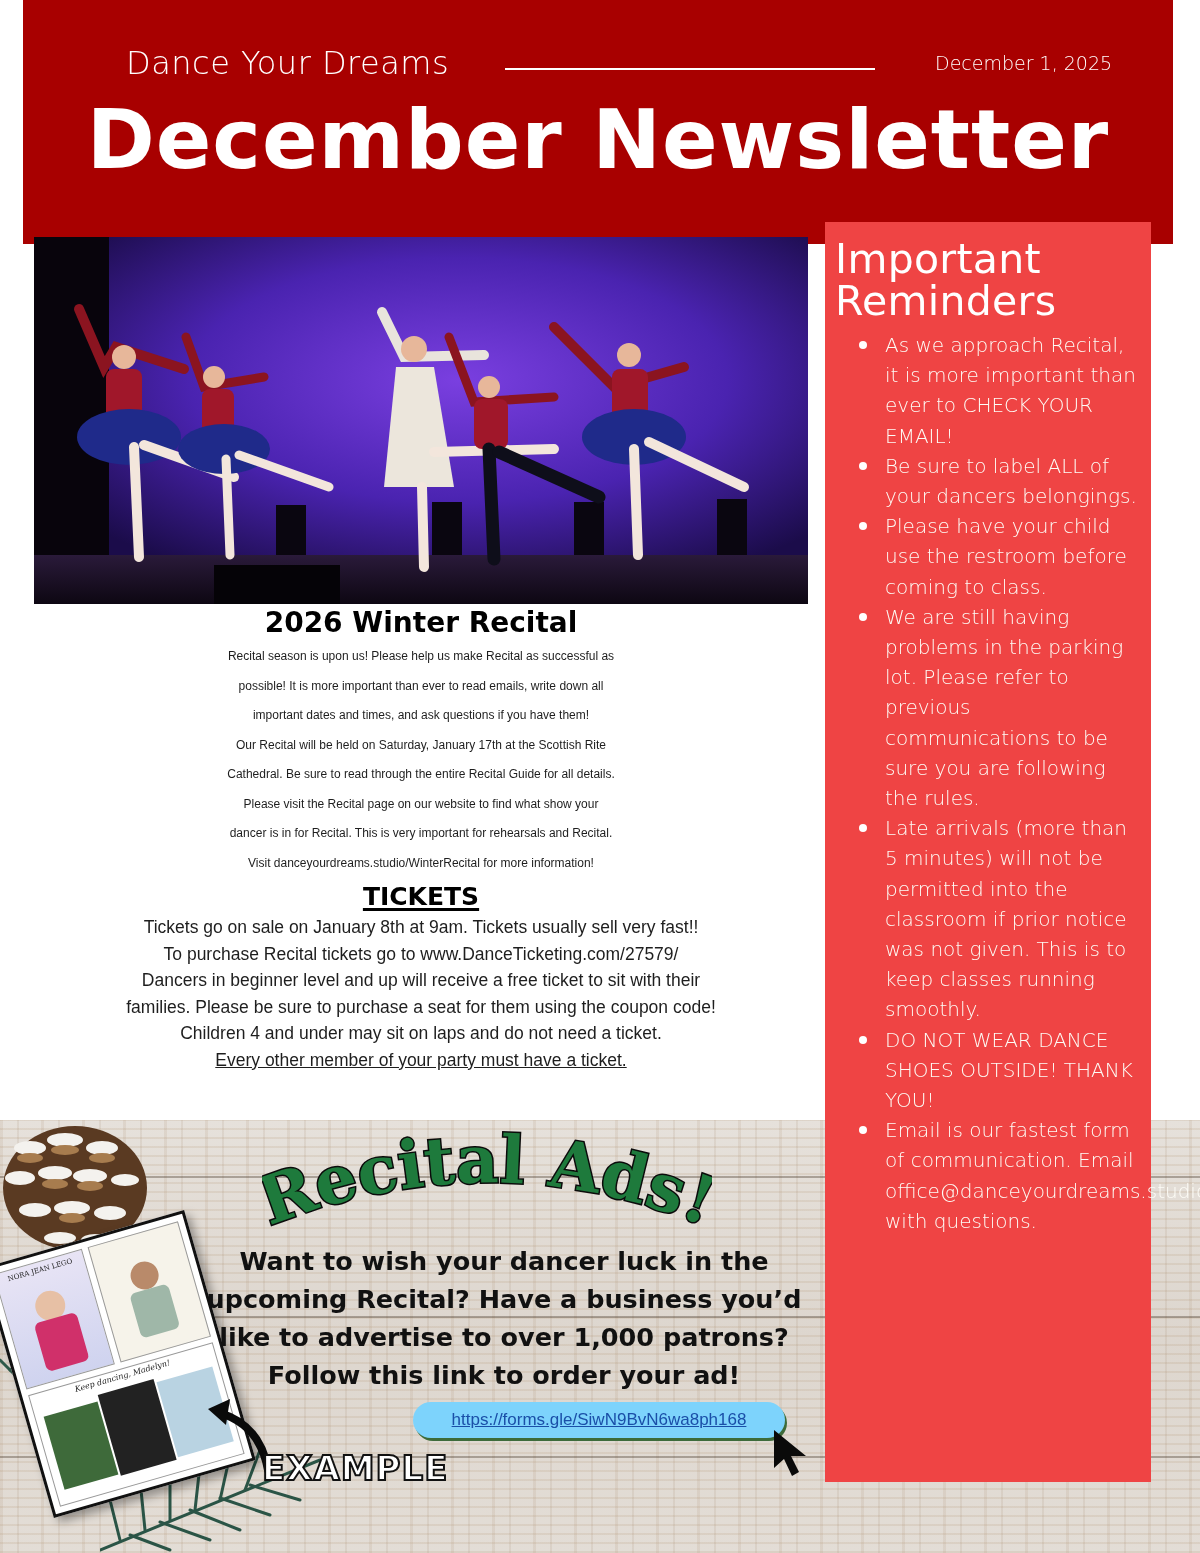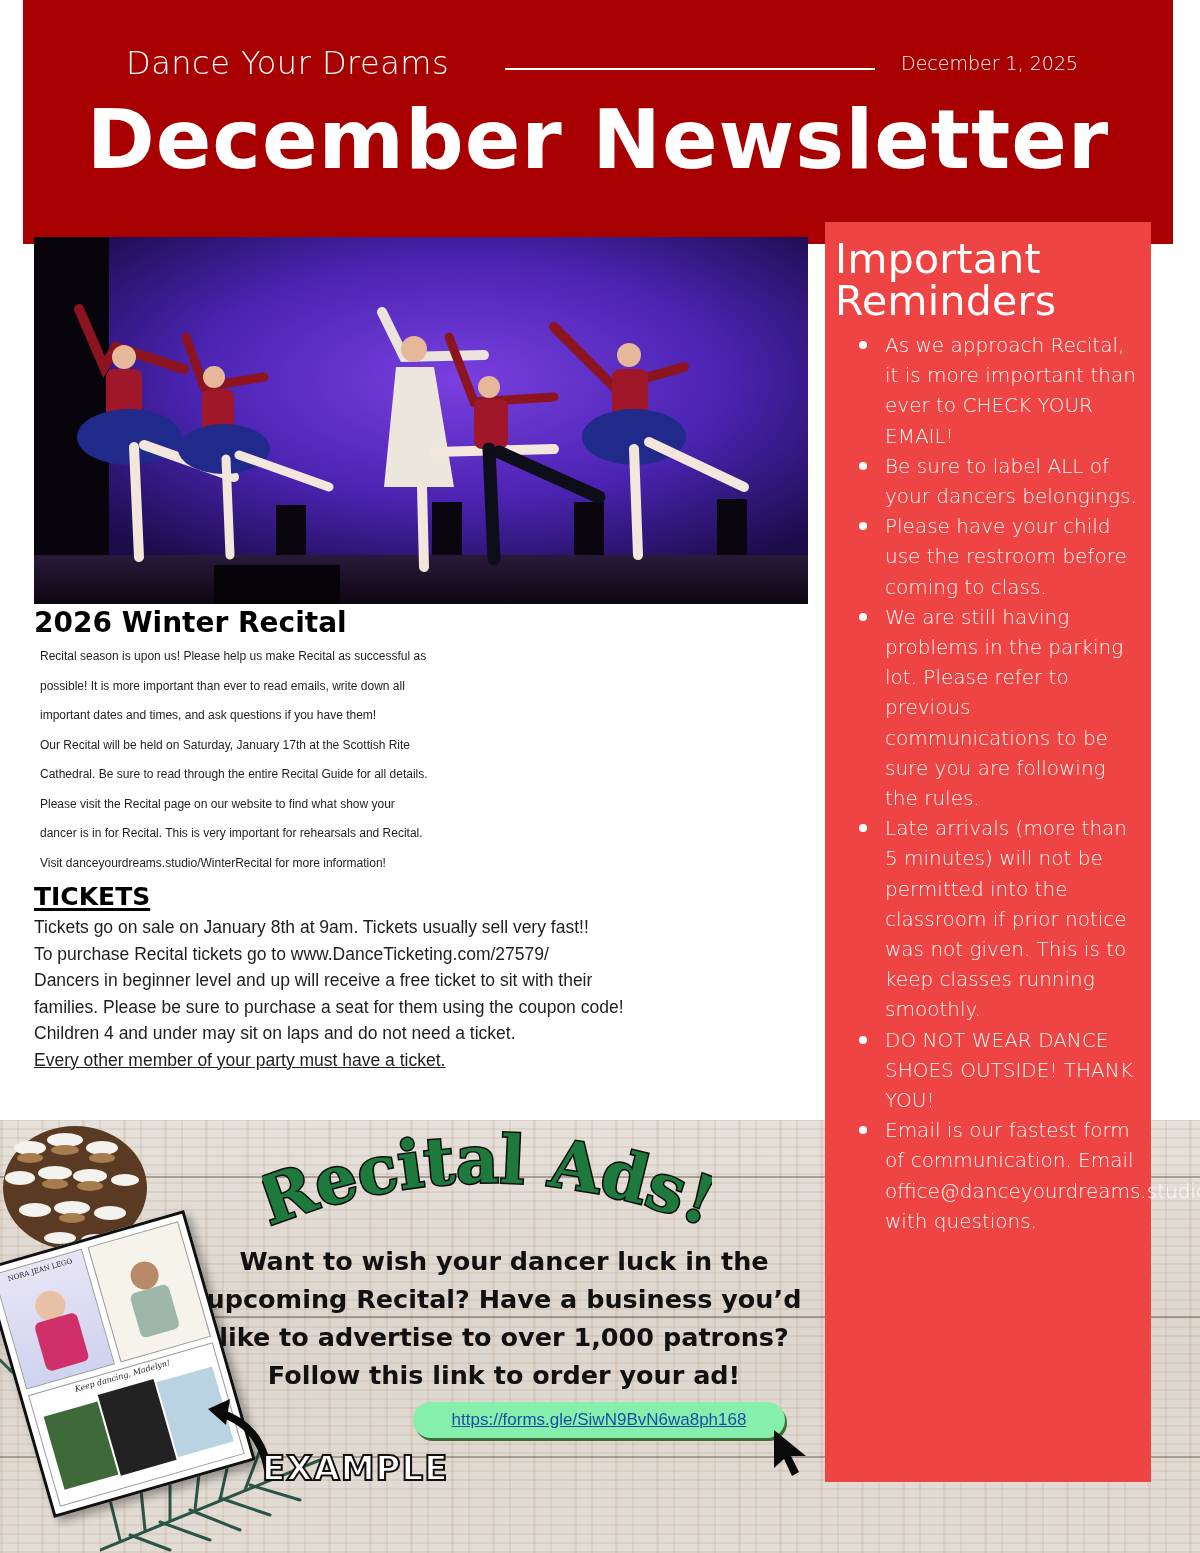--- a/index.html
+++ b/index.html
@@ -3,29 +3,29 @@
 <meta charset="utf-8">
 <style>
   * { box-sizing: border-box; margin: 0; padding: 0; }
   html, body { width: 1200px; height: 1553px; background: #ffffff; overflow: hidden; }
   body { position: relative; font-family: "DejaVu Sans", sans-serif; color: #1a1a1a; }
 
   
   .banner { position: absolute; left: 23px; top: 0; width: 1150px; height: 244px; background: #a80000; }
   .brand { position: absolute; left: 103px; top: 44px; font-family: "DejaVu Sans", sans-serif; font-weight: 200; font-size: 32px; color: #fff; letter-spacing: 0.5px; }
   .rule { position: absolute; left: 482px; top: 68px; width: 370px; height: 2px; background: #fff; }
-  .date { position: absolute; left: 878px; top: 52px; font-size: 19px; font-weight: 300; color: #fff; }
+  .date { position: absolute; left: 912px; top: 52px; font-size: 19px; font-weight: 300; color: #fff; }
   .title { position: absolute; left: 0; top: 92px; width: 1150px; text-align: center; font-family: "DejaVu Sans", sans-serif; font-weight: 700; font-size: 82px; color: #fff; letter-spacing: 1px; }
 
   
   .photo { position: absolute; left: 34px; top: 237px; width: 774px; height: 367px; overflow: hidden; background: #0e0418; }
   .photo svg { width: 100%; height: 100%; display: block; }
 
   
-  .article { position: absolute; left: 34px; top: 604px; width: 774px; }
+  .article { position: absolute; left: 34px; top: 604px; width: 774px; text-align: center; }
   .article h2 { font-family: "DejaVu Sans", sans-serif; font-weight: 700; font-size: 28px; line-height: 38px; color: #000; }
   .article .body { font-family: "Liberation Sans", sans-serif; font-size: 12px; line-height: 29.5px; color: #1e1e1e; padding: 0 6px; }
   .article h3 { margin-top: 2px; font-family: "DejaVu Sans", sans-serif; font-weight: 700; font-size: 25px; line-height: 34px; color: #000; text-decoration: underline; text-decoration-thickness: 3px; text-underline-offset: 3px; }
   .article .tickets { font-family: "Liberation Sans", sans-serif; font-size: 17.5px; line-height: 26.5px; color: #1e1e1e; }
   .article .tickets .u { text-decoration: underline; }
 
   
   .wood { position: absolute; left: 0; top: 1120px; width: 1200px; height: 433px;
     background:
       repeating-linear-gradient(0deg, rgba(0,0,0,0) 0 95px, rgba(60,45,30,0.35) 95px 97px, rgba(0,0,0,0) 97px 140px),
@@ -37,21 +37,21 @@
   .pinecone { position: absolute; left: -10px; top: 1118px; width: 170px; height: 150px; }
   .pine-branch { position: absolute; }
 
   .ad-example { position: absolute; left: 14px; top: 1234px; width: 210px; height: 260px; transform: rotate(-16deg); transform-origin: center; background: #fff; border: 3px solid #111; box-shadow: 4px 6px 10px rgba(0,0,0,0.35); }
   .ad-example .cell { position: absolute; border: 1px solid #999; }
 
   .recital-ads-title { position: absolute; left: 262px; top: 1130px; width: 450px; height: 110px; }
 
   .ads-copy { position: absolute; left: 186px; top: 1242px; width: 636px; text-align: center; font-family: "DejaVu Sans", sans-serif; font-weight: 700; font-size: 25.5px; line-height: 38px; color: #111; }
 
-  .link-pill { position: absolute; left: 413px; top: 1402px; width: 372px; height: 36px; background: #86efac; border-radius: 18px; box-shadow: 2px 3px 0 #3d6b3a; display: flex; align-items: center; justify-content: center; }
+  .link-pill { position: absolute; left: 413px; top: 1402px; width: 372px; height: 36px; background: #7dd3fc; border-radius: 18px; box-shadow: 2px 3px 0 #3d6b3a; display: flex; align-items: center; justify-content: center; }
   .link-pill a { font-family: "Liberation Sans", sans-serif; font-size: 17px; color: #1a4fa8; text-decoration: underline; }
   .cursor-icon { position: absolute; left: 770px; top: 1428px; width: 42px; height: 52px; }
 
   .example-arrow { position: absolute; left: 200px; top: 1395px; width: 80px; height: 80px; }
   .example-label { position: absolute; left: 262px; top: 1448px; font-family: "DejaVu Sans", sans-serif; font-weight: 700; font-size: 34px; color: #111; letter-spacing: 1px; -webkit-text-stroke: 1.5px #111; text-shadow: 0 0 0 #fff; }
   .example-label span { color: #fff; -webkit-text-stroke: 2px #111; }
 
   
   .reminders { position: absolute; left: 825px; top: 222px; width: 326px; height: 1260px; background: #ef4444; padding: 16px 0 0 10px; color: #fdfcf6; }
   .reminders h2 { font-family: "DejaVu Sans", sans-serif; font-weight: 400; font-size: 41px; line-height: 42px; color: #fff; letter-spacing: 0.3px; }

